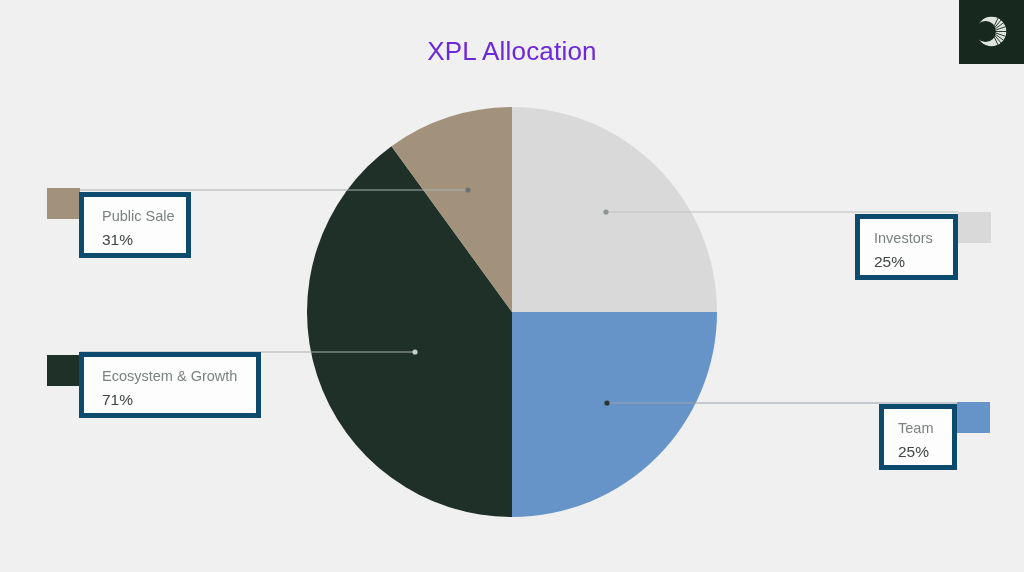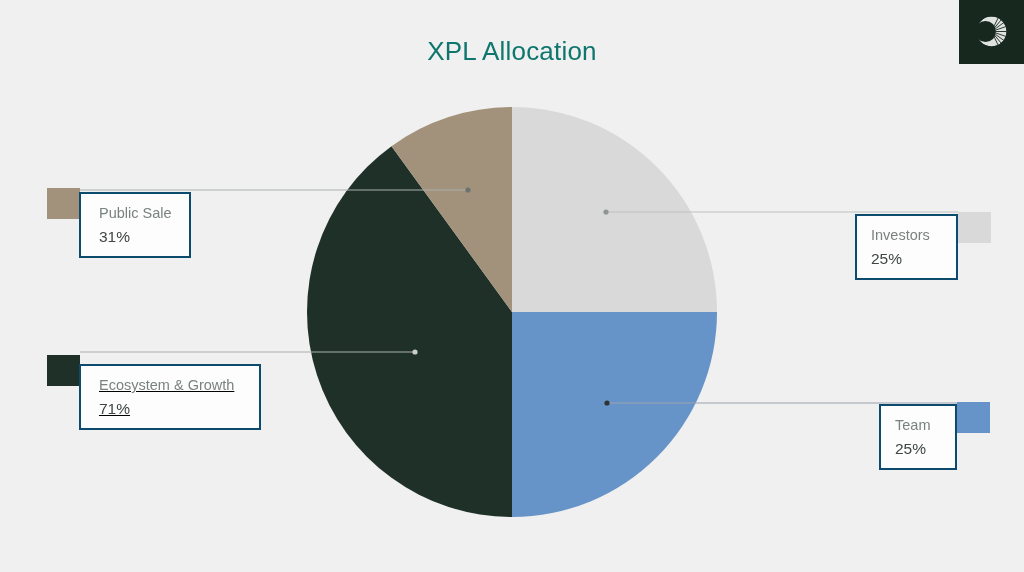--- a/index.html
+++ b/index.html
@@ -33,21 +33,21 @@
     letter-spacing: 0.2px;
   }
   #pie-svg {
     position: absolute;
     left: 0;
     top: 0;
   }
   .label-box {
     position: absolute;
     background: #fdfdfd;
-    border: 2px solid #0c4a6e;
+    border: 5px solid #0c4a6e;
     box-sizing: border-box;
     padding: 10px 14px 12px 18px;
     line-height: 1.35;
   }
   .label-name {
     font-size: 14.5px;
     color: #7a8280;
     white-space: nowrap;
   }
   .label-value {
@@ -61,21 +61,21 @@
     padding: 10px 18px 12px 14px;
   }
   .swatch {
     position: absolute;
     width: 33px;
     height: 31px;
   }
   
   #box-public-sale { left: 79px; top: 192px; width: 112px; height: 66px; }
   #sw-public-sale  { left: 47px; top: 188px; }
-  #box-ecosystem   { left: 79px; top: 364px; width: 182px; height: 66px; text-decoration: underline; }
+  #box-ecosystem   { left: 79px; top: 352px; width: 182px; height: 66px; }
   #sw-ecosystem    { left: 47px; top: 355px; }
   #box-investors   { left: 855px; top: 214px; width: 103px; height: 66px; }
   #sw-investors    { left: 958px; top: 212px; }
   #box-team        { left: 879px; top: 404px; width: 78px; height: 66px; }
   #sw-team         { left: 957px; top: 402px; }
 
   #logo-tile {
     position: absolute;
     left: 959px;
     top: 0px;
@@ -87,21 +87,21 @@
     position: absolute;
     left: 13px;
     top: 12px;
   }
 </style>
 </head>
 <body>
 
 <div id="stage" style="background: rgb(240, 240, 240);">
 
-  <div id="chart-title" style="color: #0f766e;">XPL Allocation</div>
+  <div id="chart-title" style="color: #6d28d9;">XPL Allocation</div>
 
   <svg id="pie-svg" width="1024" height="572" viewBox="0 0 1024 572">
     <g id="pie-slices">
         <path d="M 512 312 L 512.00 107.00 A 205 205 0 0 1 717.00 312.00 Z" fill="#d9d9d9"></path>
         <path d="M 512 312 L 717.00 312.00 A 205 205 0 0 1 512.00 517.00 Z" fill="#6693c8"></path>
         <path d="M 512 312 L 512.00 517.00 A 205 205 0 0 1 391.50 146.15 Z" fill="#1e3028"></path>
         <path d="M 512 312 L 391.50 146.15 A 205 205 0 0 1 512.00 107.00 Z" fill="#a2927b"></path>
       </g>
     <g id="leader-lines">
       <line x1="80" y1="190" x2="468" y2="190" stroke="#a9b0ae" stroke-width="1"></line>

